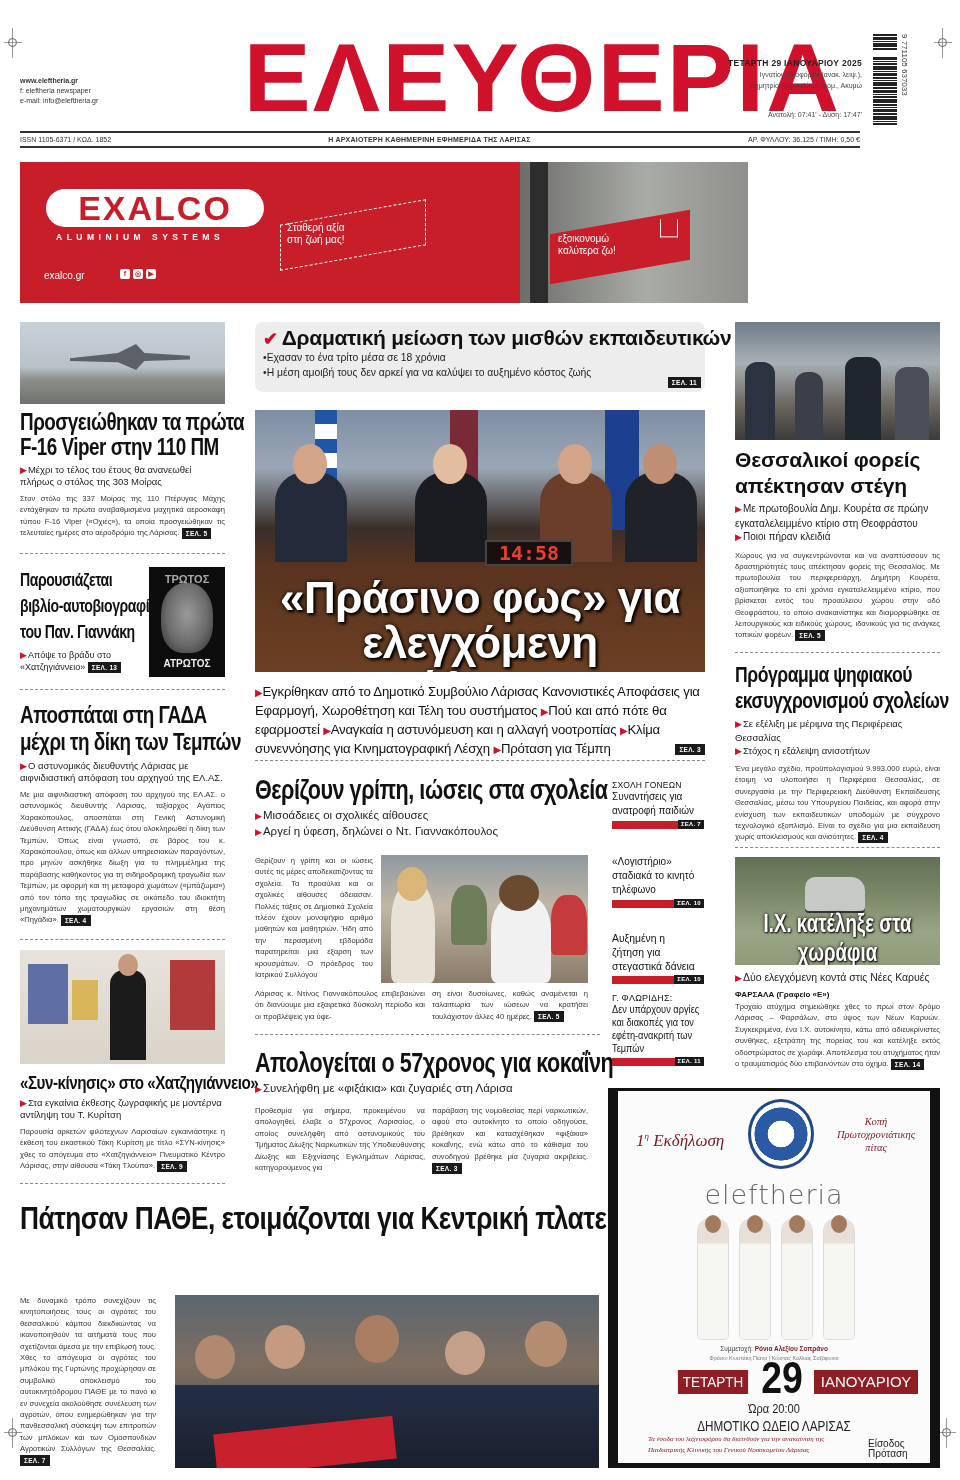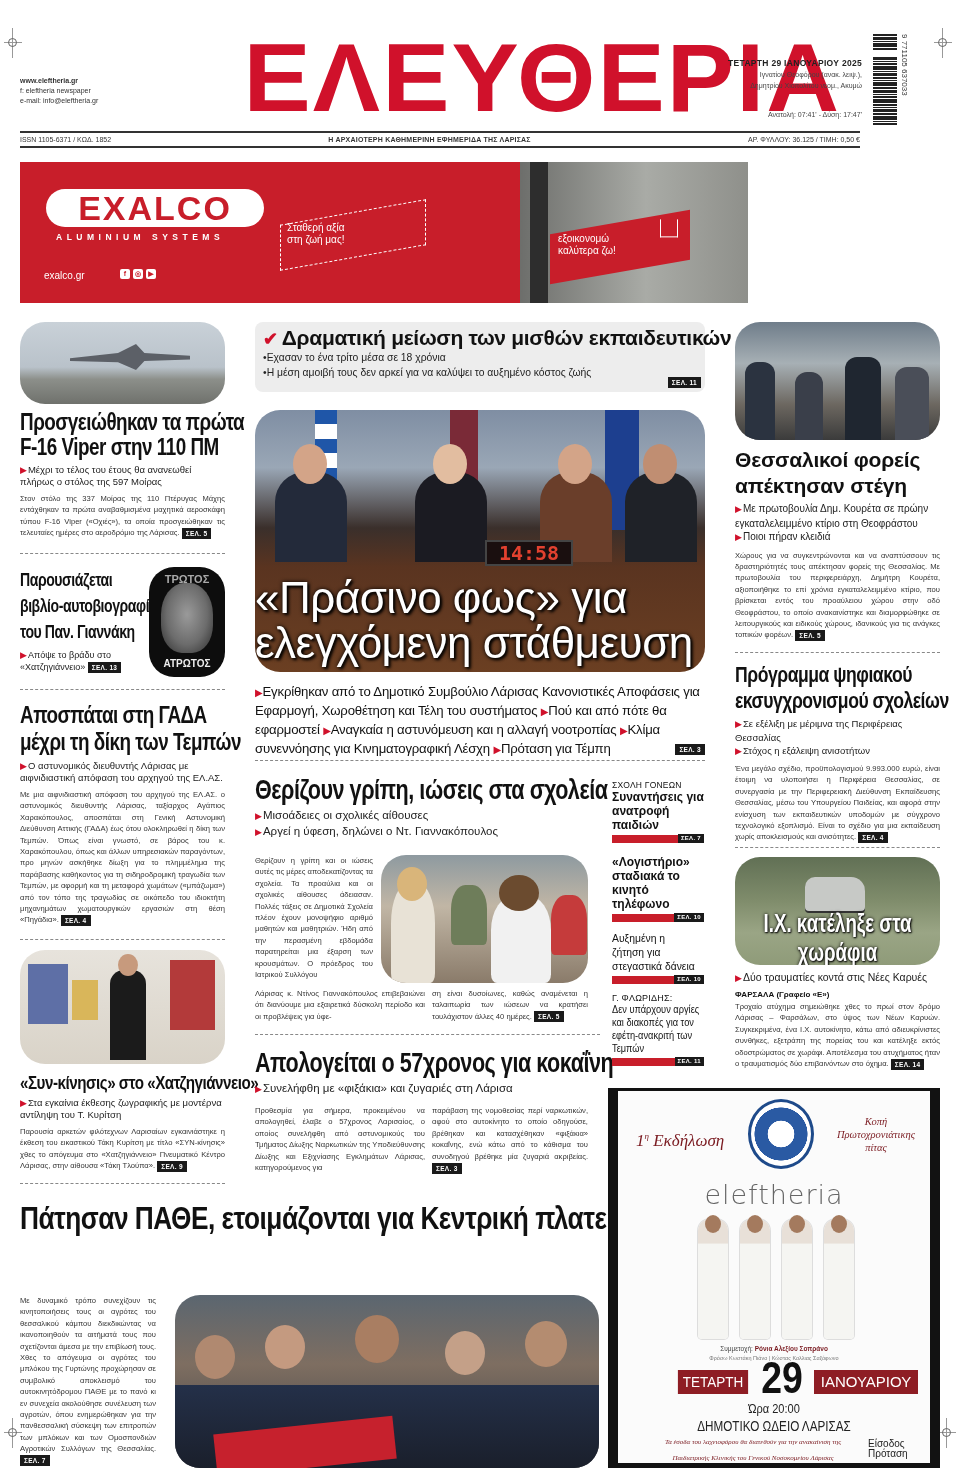--- a/index.html
+++ b/index.html
@@ -43,53 +43,53 @@
   .slogan2 .house { position:absolute; right: 12px; top: 6px; width: 18px; height: 18px; border: 1.5px solid #fff; border-top: none; transform: skewY(10deg); }
 
   
   .hl { font-family: "Liberation Sans", sans-serif; font-weight: bold; color: #111; letter-spacing: -0.6px; transform-origin: left top; }
   .cond { transform: scaleX(0.82); transform-origin: left top; white-space: nowrap; }
   .sub { font-size: 10.5px; line-height: 13px; color: #222; }
   .sub .tri { color: #d0112b; font-size: 9px; margin-right: 1px; }
   .body { font-size: 7.6px; line-height: 11.4px; color: #333; text-align: justify; }
   .sel { display: inline-block; background: #1a1a1a; color: #fff; font-size: 6.5px; font-weight: bold; padding: 1px 4px; line-height: 9px; letter-spacing: .3px; vertical-align: middle; }
   .dashed { border-bottom: 1px dashed #888; }
-  .photo { position: absolute; overflow: hidden; border-radius: 25px; }
+  .photo { position: absolute; overflow: hidden; }
 
   
   .jet { background: linear-gradient(180deg, #c9d1d8 0%, #b9c2ca 55%, #8c8f8a 70%, #6f716c 100%); }
   .jet .plane { position:absolute; left: 50px; top: 22px; width: 120px; height: 26px; background: #5c6067; clip-path: polygon(0 55%, 40% 35%, 55% 0, 62% 35%, 100% 45%, 100% 60%, 62% 65%, 55% 100%, 40% 70%, 0 65%); }
   .book { background: #0d0d0d; }
   .book .face { position:absolute; left: 12px; top: 16px; width: 52px; height: 70px; background: radial-gradient(ellipse at 50% 45%, #9a9a9a 0%, #6c6c6c 55%, #2a2a2a 100%); border-radius: 45% 45% 40% 40%; }
   .book .t1 { position:absolute; left: 0; width: 100%; text-align:center; top: 6px; color: #ddd; font-size: 11px; font-weight:bold; opacity:.75; }
   .book .t2 { position:absolute; left: 0; width: 100%; text-align:center; bottom: 8px; color: #eee; font-size: 10px; font-weight:bold; }
   .gallery { background: linear-gradient(180deg,#e7e3dc 0%, #d9d3c8 100%); }
   .gallery .art { position:absolute; background: #3b4f8a; }
   .gallery .man { position:absolute; left: 90px; top: 20px; width: 36px; height: 90px; background: #1b1b1b; border-radius: 14px 14px 0 0; }
   .gallery .manhead { position:absolute; left: 98px; top: 4px; width: 20px; height: 22px; background: #c79a7d; border-radius: 50%; }
 
   
   .hero { background: linear-gradient(180deg, #7f8ea3 0%, #9aa7b6 22%, #3a2f2b 45%, #5a3420 60%, #6b3f22 100%); }
   .hero .person { position:absolute; bottom: 110px; width: 72px; height: 90px; border-radius: 30px 30px 0 0; }
   .hero .headp { position:absolute; width: 34px; height: 40px; border-radius: 50%; background: #d3a488; }
   .hero .clock { position:absolute; left: 230px; top: 130px; width: 88px; height: 26px; background: #1a0f0f; border: 2px solid #444; color: #e2412f; font-family: "DejaVu Sans Mono", monospace; font-size: 20px; line-height: 22px; text-align:center; font-weight:bold; }
   .hero .flag { position:absolute; top: 0; height: 120px; width: 22px; }
-  .hero-title { position: absolute; left: 0; top: 165px; width: 450px; text-align: left; color: #fff; font-weight: normal; font-size: 44px; line-height: 45px; letter-spacing: -0.5px; text-shadow: 0 0 4px #000, 2px 2px 3px #000; }
+  .hero-title { position: absolute; left: 0; top: 165px; width: 450px; text-align: center; color: #fff; font-weight: bold; font-size: 44px; line-height: 45px; letter-spacing: -0.5px; text-shadow: 0 0 4px #000, 2px 2px 3px #000; }
 
   .teacher-box { left: 255px; top: 322px; width: 450px; height: 70px; background: #ededed; border-radius: 8px; padding: 4px 8px; }
   .teacher-box .t { font-size: 21px; font-weight: bold; color: #111; letter-spacing: -0.3px; white-space: nowrap; }
   .teacher-box .t .chk { color: #d0112b; font-size: 18px; margin-right: 4px; }
   .teacher-box .b { font-size: 11.5px; line-height: 15px; color: #222; white-space: nowrap; transform: scaleX(0.9); transform-origin: left top; }
 
   .school-photo { background: linear-gradient(180deg,#8e9aa0 0%, #c1b6a5 40%, #8a7b6a 100%); }
   .school-photo .kid { position:absolute; border-radius: 40% 40% 10% 10%; }
 
   .sidebox { position:absolute; left: 612px; width: 94px; }
   .sidebox .kick { font-size: 8.5px; color: #111; letter-spacing: .2px; }
-  .sidebox .t { font-size: 12px; font-weight: bold; line-height: 14px; color: #111; }
+  .sidebox .t { font-size: 10px; font-weight: normal; line-height: 14px; color: #111; }
   .sidebox .bar { position: relative; height: 8px; background: #c81e2a; margin-top: 3px; width: 92px; }
   .sidebox .bar .sel { position:absolute; right: 0; top: -1px; font-size: 6px; padding: 0 3px; }
 
   .farmers-photo { background: linear-gradient(180deg, #5b6670 0%, #7e6e61 40%, #3c3f45 100%); }
   .farmers-photo .crowd { position:absolute; border-radius: 50%; }
 
   .poster { left: 608px; top: 1088px; width: 332px; height: 380px; background: #121212; }
   .poster .inner { position:absolute; left: 10px; top: 3px; width: 312px; height: 372px; background: #fbfbfb; }
   .poster .ev { position:absolute; left: 18px; top: 40px; font-family: "Liberation Serif", serif; font-style: italic; font-size: 17px; color: #7a1a20; }
   .poster .ev sup { font-size: 9px; }
@@ -99,21 +99,21 @@
   .poster .fig { position:absolute; top: 128px; width: 30px; height: 120px; background: linear-gradient(180deg, #e8e0d8 0 20%, #f5f5f2 21% 100%); border-radius: 12px 12px 4px 4px; box-shadow: 0 0 0 1px #ddd; }
   .poster .figh { position:absolute; top: 124px; width: 16px; height: 18px; border-radius: 50%; background: #a47a5e; }
   .poster .credit1 { position:absolute; left: 0; width:100%; top: 254px; text-align:center; font-size: 6.5px; color: #444; }
   .poster .credit1 b { color: #7a1a20; }
   .poster .credit2 { position:absolute; left: 0; width:100%; top: 264px; text-align:center; font-size: 5.5px; color: #777; }
   .poster .bandL { position:absolute; left: 56px; top: 279px; width: 78px; height: 24px; background: #8e1d24; color:#fff; font-size: 15px; line-height: 24px; text-align:center; transform: scaleX(0.9); }
   .poster .big29 { position:absolute; left: 136px; top: 264px; width: 56px; text-align:center; font-size: 44px; font-weight: bold; color: #111; line-height: 46px; transform: scaleX(0.85); }
   .poster .bandR { position:absolute; left: 196px; top: 279px; width: 104px; height: 24px; background: #8e1d24; color:#fff; font-size: 15px; line-height: 24px; text-align:center; }
   .poster .time { position:absolute; left:0; width:100%; top: 310px; text-align:center; font-size: 13px; color: #222; transform: scaleX(0.85); }
   .poster .venue { position:absolute; left:0; width:100%; top: 326px; text-align:center; font-size: 15px; color: #222; transform: scaleX(0.78); }
-  .poster .note { position:absolute; left: 30px; width: 210px; top: 343px; text-align:center; font-family: "Liberation Serif", serif; font-style: italic; font-size: 7px; line-height: 16px; color: #7a1a20; }
+  .poster .note { position:absolute; left: 30px; width: 210px; top: 343px; text-align:left; font-family: "Liberation Serif", serif; font-style: italic; font-size: 7px; line-height: 11px; color: #7a1a20; }
   .poster .free { position:absolute; left: 250px; top: 348px; width: 60px; text-align:left; font-size: 10px; line-height: 10px; color: #222; }
 
   .hq-photo { background: linear-gradient(180deg, #6f7d8a 0%, #a7b0b5 35%, #6c6760 70%, #3b3b3b 100%); }
   .car-photo { background: linear-gradient(180deg, #617055 0%, #7f8c6b 40%, #9aa585 70%, #8f9b79 100%); }
   .car-photo .car { position:absolute; left: 70px; top: 20px; width: 60px; height: 34px; background: #c7c9c6; border-radius: 10px 14px 4px 4px; box-shadow: 0 2px 0 #333; }
   .car-title { position:absolute; left: 0; top: 52px; width: 100%; text-align:center; color:#fff; font-size: 25px; font-weight: bold; text-shadow: 0 0 4px #000, 1px 1px 2px #000; transform: scaleX(0.75); }
 </style>
 </head>
 <body>
 
@@ -216,21 +216,21 @@
 </div>
 
 <div class="photo jet abs" style="left:20px;top:322px;width:205px;height:82px;">
     <div class="plane"></div>
   </div>
 <div class="abs" style="left:20px;top:410px;width:205px;">
   <div class="hl cond" style="font-size:23px;line-height:25px;">
     <div>Προσγειώθηκαν τα πρώτα</div>
     <div>F-16 Viper στην 110 ΠΜ</div>
   </div>
-  <div class="sub" style="margin-top:4px;font-size:9.5px;line-height:12px;"><span class="tri">▶</span><span>Μέχρι το τέλος του έτους θα ανανεωθεί πλήρως ο στόλος της 597 Μοίρας</span></div>
+  <div class="sub" style="margin-top:4px;font-size:9.5px;line-height:12px;"><span class="tri">▶</span><span>Μέχρι το τέλος του έτους θα ανανεωθεί πλήρως ο στόλος της 303 Μοίρας</span></div>
   <div class="body" style="margin-top:5px;"><span>Στον στόλο της 337 Μοίρας της 110 Πτέρυγας Μάχης εντάχθηκαν τα πρώτα αναβαθμισμένα μαχητικά αεροσκάφη τύπου F-16 Viper («Οχιές»), τα οποία προσγειώθηκαν τις τελευταίες ημέρες στο αεροδρόμιο της Λάρισας.</span> <span class="sel">ΣΕΛ. 5</span></div>
 </div>
 <div class="abs dashed" style="left:20px;top:553px;width:205px;"></div>
 
 <div class="abs" style="left:20px;top:567px;width:130px;">
   <div class="hl cond" style="font-size:19px;line-height:26px;transform:scaleX(0.74);">
     <div>Παρουσιάζεται</div>
     <div>βιβλίο-αυτοβιογραφία</div>
     <div>του Παν. Γιαννάκη</div>
   </div>
@@ -383,21 +383,21 @@
   </div>
   <div class="body" style="margin-top:5px;"><span>Ένα μεγάλο σχέδιο, προϋπολογισμού 9.993.000 ευρώ, είναι έτοιμη να υλοποιήσει η Περιφέρεια Θεσσαλίας, σε συνεργασία με την Περιφερειακή Διεύθυνση Εκπαίδευσης Θεσσαλίας, μέσω του Υπουργείου Παιδείας, και αφορά στην ενίσχυση των εκπαιδευτικών υποδομών με σύγχρονο τεχνολογικό εξοπλισμό. Είναι το σχέδιο για μια εκπαίδευση χωρίς αποκλεισμούς και ανισότητες.</span> <span class="sel">ΣΕΛ. 4</span></div>
 </div>
 <div class="abs dashed" style="left:735px;top:847px;width:205px;"></div>
 
 <div class="photo car-photo abs" style="left:735px;top:857px;width:205px;height:108px;">
   <div class="car"></div>
   <div class="car-title">Ι.Χ. κατέληξε στα χωράφια</div>
 </div>
 <div class="abs" style="left:735px;top:970px;width:205px;">
-  <div class="sub" style="font-size:10.5px;line-height:14px;"><span class="tri">▶</span><span>Δύο τραυματίες κοντά στις Νέες Καρυές</span></div>
+  <div class="sub" style="font-size:10.5px;line-height:14px;"><span class="tri">▶</span><span>Δύο ελεγχόμενη κοντά στις Νέες Καρυές</span></div>
   <div style="margin-top:5px;font-size:8px;font-weight:bold;color:#111;">ΦΑΡΣΑΛΑ (Γραφείο «Ε»)</div>
   <div class="body" style="margin-top:2px;"><span>Τροχαίο ατύχημα σημειώθηκε χθες το πρωί στον δρόμο Λάρισας – Φαρσάλων, στο ύψος των Νέων Καρυών. Συγκεκριμένα, ένα Ι.Χ. αυτοκίνητο, κάτω από αδιευκρίνιστες συνθήκες, εξετράπη της πορείας του και κατέληξε εκτός οδοστρώματος σε χωράφι. Αποτέλεσμα του ατυχήματος ήταν ο τραυματισμός δύο επιβαινόντων στο όχημα.</span> <span class="sel">ΣΕΛ. 14</span></div>
 </div>
 
 <div class="abs" style="left:20px;top:1200px;width:580px;">
   <div class="hl cond" style="font-size:32px;line-height:36px;transform:scaleX(0.82);">Πάτησαν ΠΑΘΕ, ετοιμάζονται για Κεντρική πλατεία</div>
 </div>
 <div class="abs body" style="left:20px;top:1295px;width:136px;"><span>Με δυναμικό τρόπο συνεχίζουν τις κινητοποιήσεις τους οι αγρότες του θεσσαλικού κάμπου διεκδικώντας να ικανοποιηθούν τα αιτήματά τους που σχετίζονται άμεσα με την επιβίωσή τους. Χθες το απόγευμα οι αγρότες του μπλόκου της Γυρτώνης προχώρησαν σε συμβολικό αποκλεισμό του αυτοκινητόδρομου ΠΑΘΕ με το πανό κι εν συνεχεία ακολούθησε συνέλευση των αγροτών, όπου ενημερώθηκαν για την πανθεσσαλική σύσκεψη των επιτροπών των μπλόκων και των Ομοσπονδιών Αγροτικών Συλλόγων της Θεσσαλίας.</span> <span class="sel">ΣΕΛ. 7</span></div>
 <div class="photo farmers-photo abs" style="left:175px;top:1295px;width:424px;height:173px;">
   <div class="crowd" style="left:20px;top:40px;width:40px;height:44px;background:#b08970;"></div>

